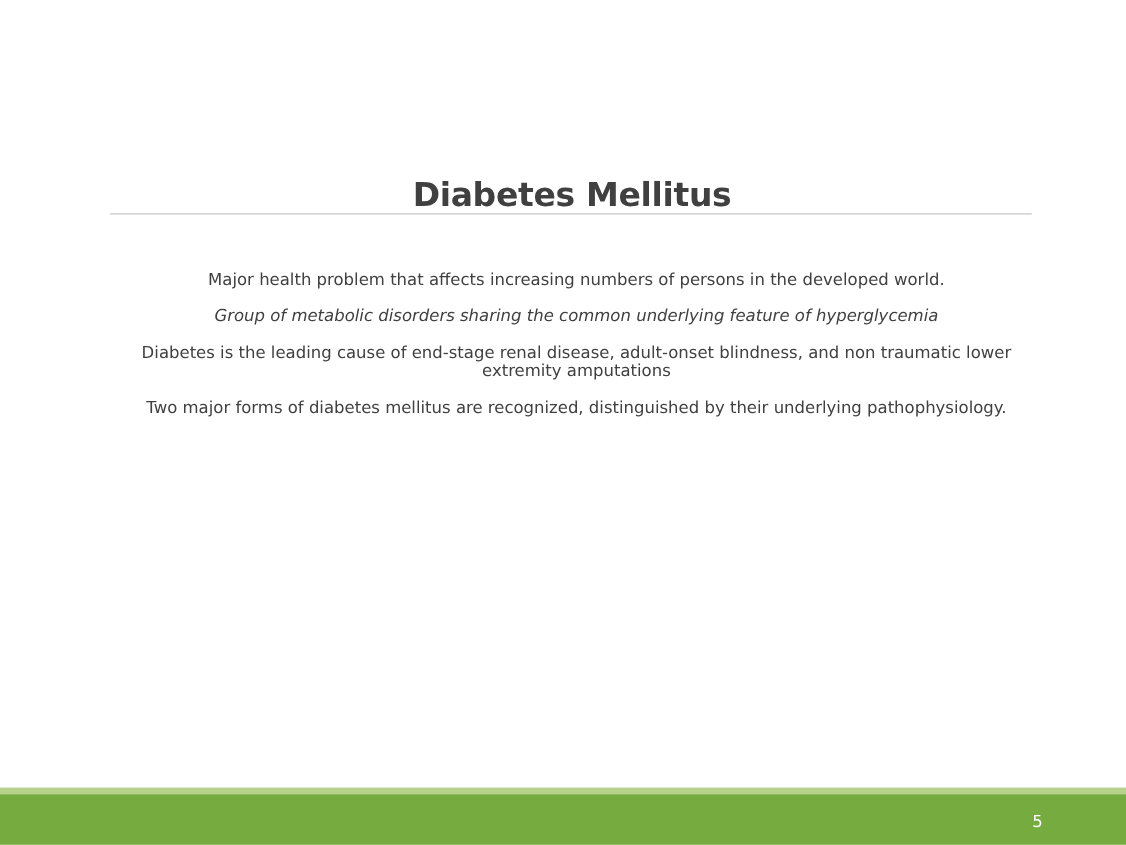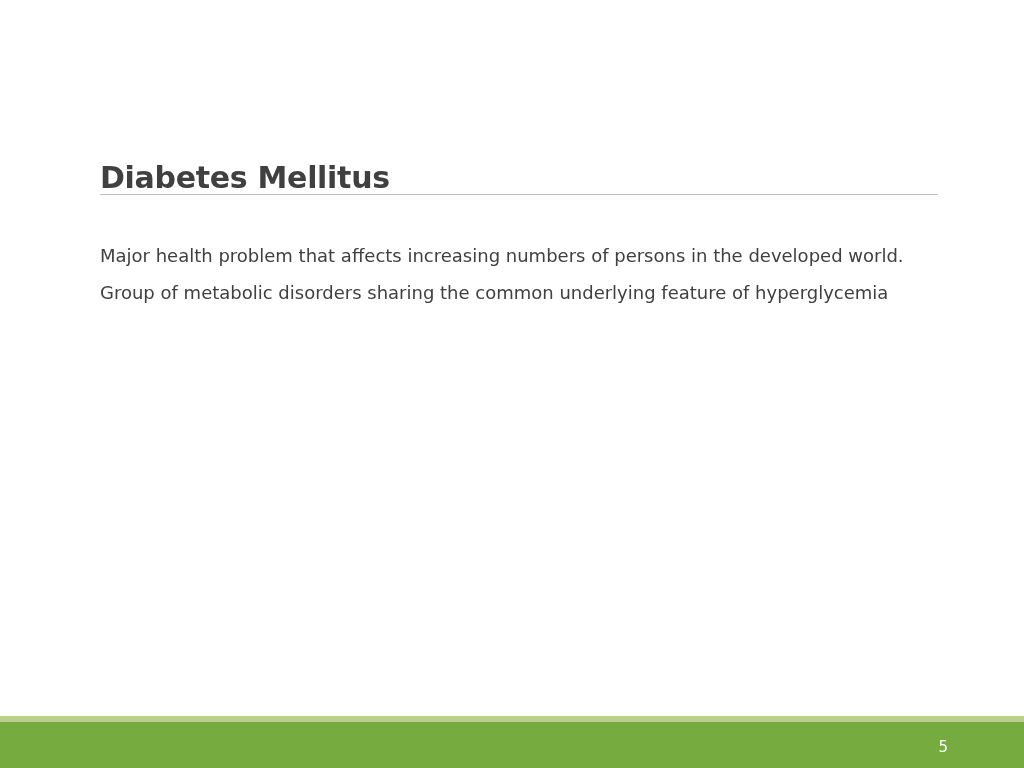--- a/index.html
+++ b/index.html
@@ -12,20 +12,21 @@
     background: #ffffff;
     font-family: "DejaVu Sans", sans-serif;
     overflow: hidden;
   }
   .slide {
     position: relative;
     width: 1024px;
     height: 768px;
     background: #ffffff;
     box-sizing: border-box;
+    text-align: center;
   }
   .title {
     position: absolute;
     left: 100px;
     top: 140px;
     width: 840px;
     font-size: 30px;
     font-weight: bold;
     color: #404040;
     letter-spacing: -0.3px;
@@ -40,25 +41,26 @@
     background: #bfbfbf;
   }
   .body-block {
     position: absolute;
     left: 100px;
     top: 246px;
     width: 848px;
   }
   .para {
     color: #404040;
-    font-size: 18px;
+    font-size: 15px;
     line-height: 1.14;
     margin: 0 0 16px 0;
   }
   .para.italic {
+    font-style: italic;
   }
   .footer-band {
     position: absolute;
     left: 0;
     bottom: 0;
     width: 1024px;
     height: 46px;
     background: #76ab3f;
   }
   .footer-band-top {
@@ -82,19 +84,21 @@
 <body>
 
 <div class="slide">
 
   <h1 class="title">Diabetes Mellitus</h1>
   <div class="title-rule"></div>
 
   <div class="body-block">
     <p class="para">Major health problem that affects increasing numbers of persons in the developed world.</p>
     <p class="para italic"> Group of metabolic disorders sharing the common underlying feature of hyperglycemia</p>
+    <p class="para"> Diabetes is the leading cause of end-stage renal disease, adult-onset blindness, and non traumatic lower extremity amputations</p>
+    <p class="para"> Two major forms of diabetes mellitus are recognized, distinguished by their underlying pathophysiology.</p>
   </div>
 
   <div class="footer-band-top"></div>
   <div class="footer-band"></div>
   <div class="page-number">5</div>
 
 </div>
 
 </body></html>

